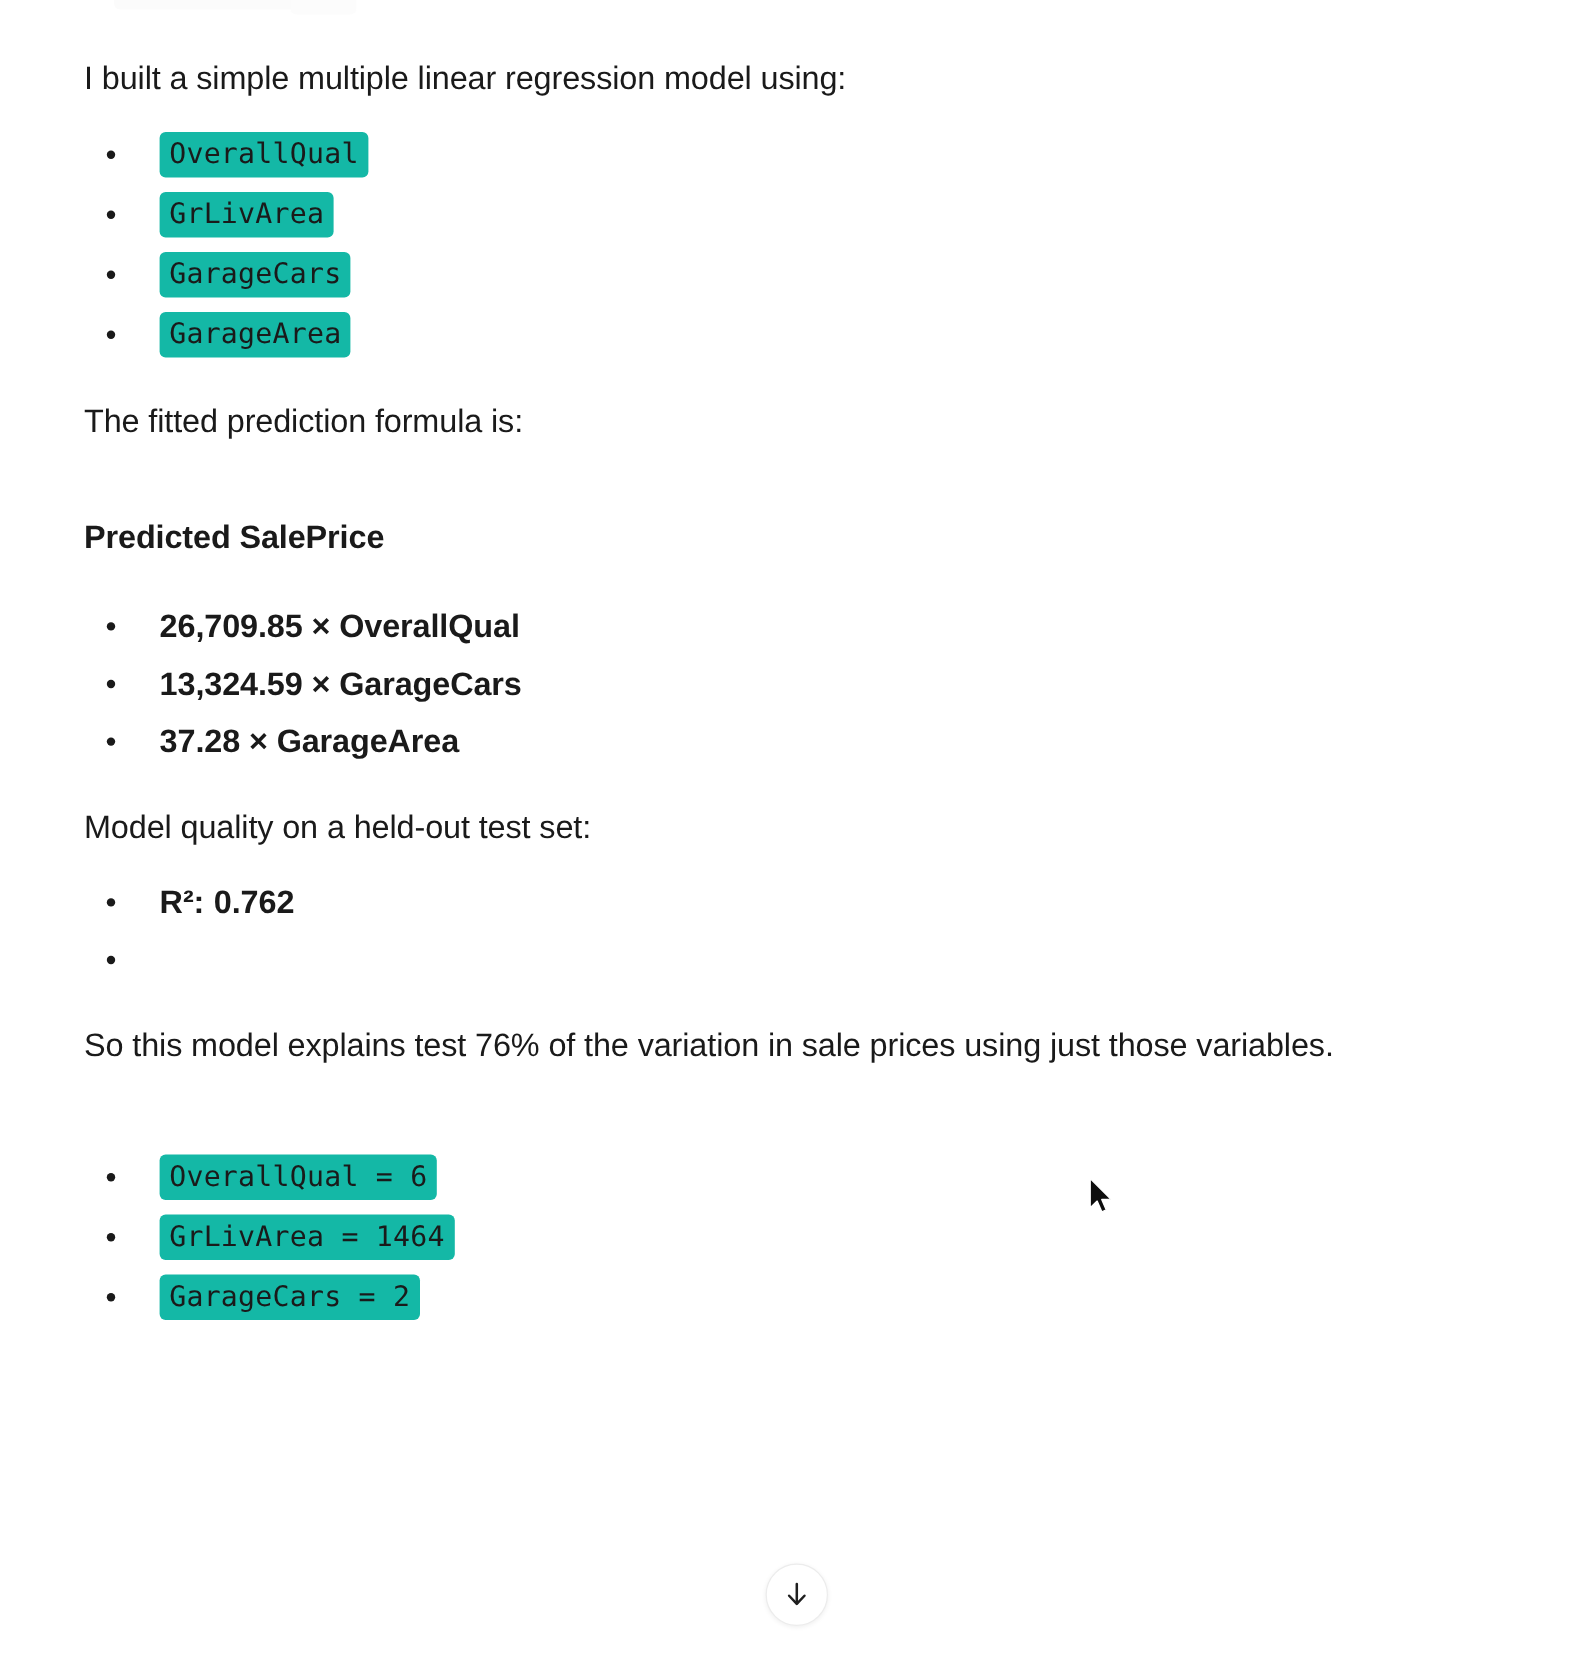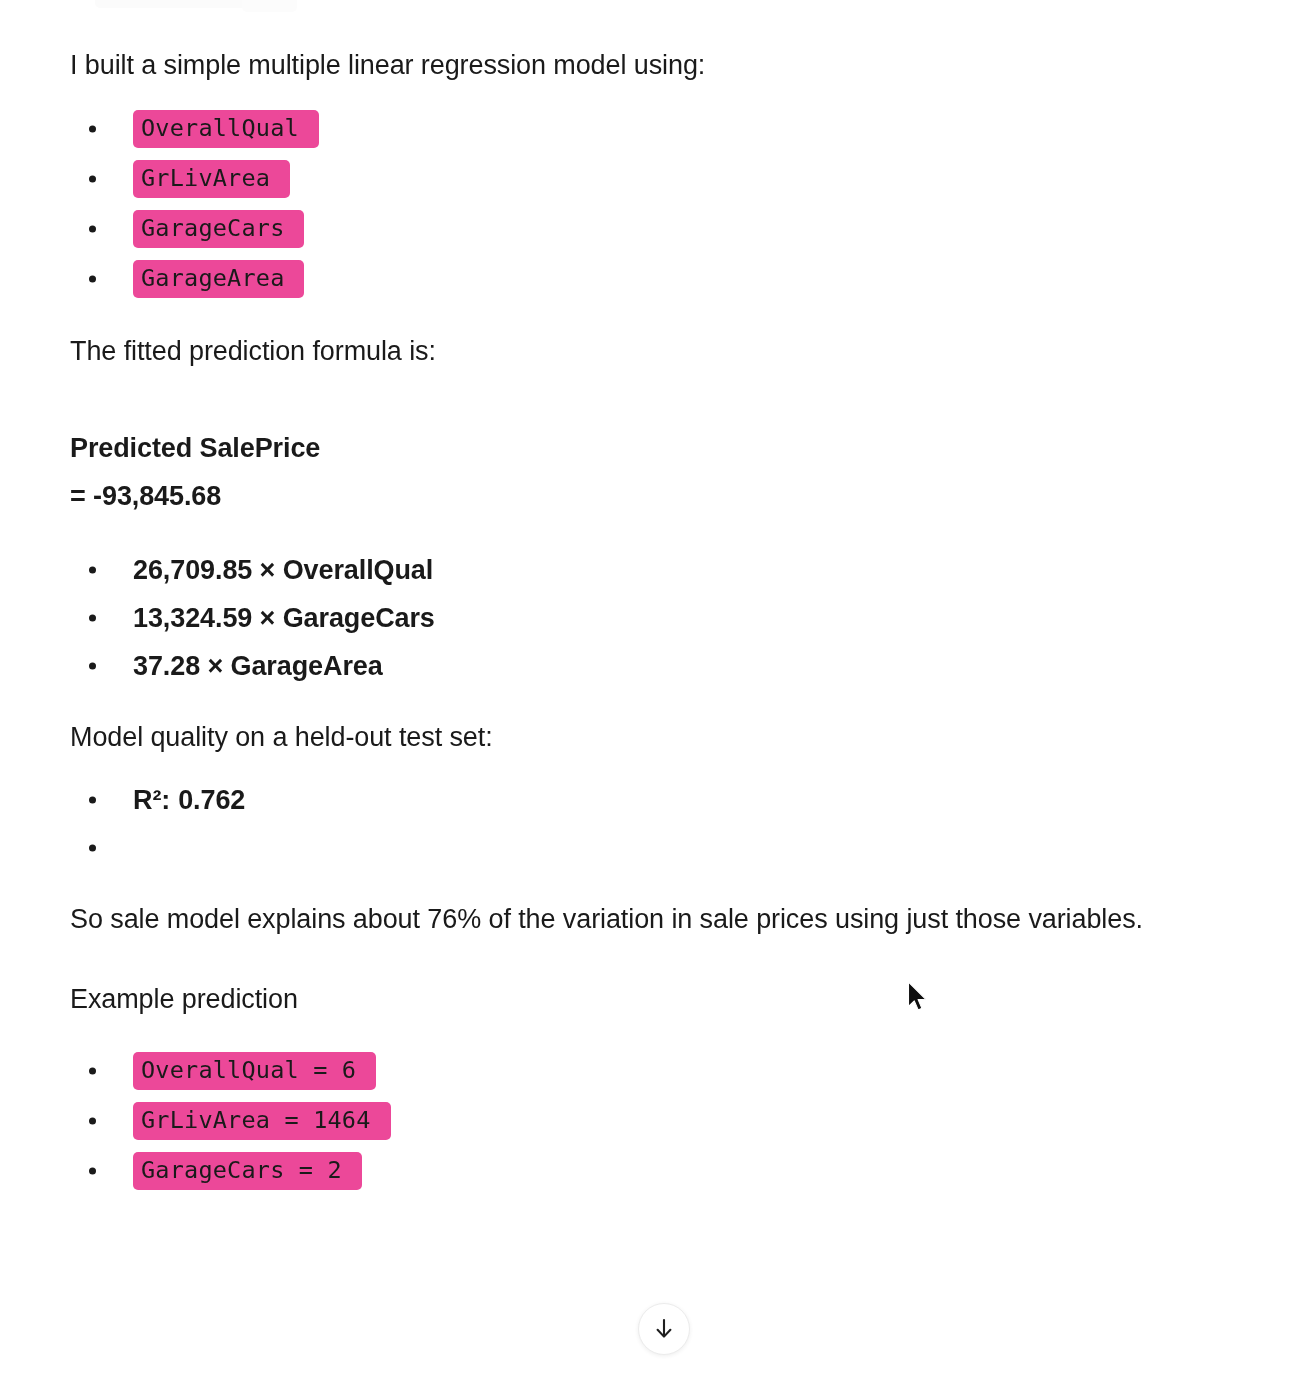--- a/index.html
+++ b/index.html
@@ -92,23 +92,23 @@
     background: #1a1a1a;
   }
 
   
   .code {
     display: inline-block;
     font-family: "DejaVu Sans Mono", "Liberation Mono", monospace;
     font-size: 23.5px;
     line-height: 30px;
     letter-spacing: 0.2px;
-    background: #ec4899;
+    background: #14b8a6;
     color: #1a1a1a;
-    padding: 3px 20px 5px 8px;
+    padding: 3px 8px 5px 8px;
     border-radius: 5px;
     white-space: pre;
   }
 
   ul.code-list > li { min-height: 50px; }
 
   
   ul.coef-list > li {
     min-height: 48px;
     font-size: 27px;
@@ -200,21 +200,20 @@
       </li>
     </ul>
 
     <div class="gap-md"></div>
 
     <p class="para">The fitted prediction formula is:</p>
 
     <div class="gap-xl"></div>
 
     <p class="formula-head">Predicted SalePrice</p>
-    <p class="formula-head">= -93,845.68</p>
 
     <div class="gap-md"></div>
 
     <ul class="blist coef-list">
       <li>
         <span class="dot"></span>
         <span>26,709.85 × OverallQual</span>
       </li>
       <li>
         <span class="dot"></span>
@@ -238,26 +237,25 @@
         <span><span class="mlabel">R²:</span><span class="mval" style="margin-left:8px">0.762</span></span>
       </li>
       <li>
         <span class="dot"></span>
       </li>
     </ul>
 
     <div class="gap-md"></div>
 
     <p class="para" style="max-width:1085px">
-      <span>So sale model explains about </span><span class="bold">76% of the variation</span><span> in sale prices using just those variables.</span>
+      <span>So this model explains test </span><span class="bold">76% of the variation</span><span> in sale prices using just those variables.</span>
     </p>
 
     <div class="gap-lg"></div>
 
-    <p class="para">Example prediction</p>
 
     <div class="gap-md"></div>
 
     <ul class="blist code-list">
       <li>
         <span class="dot"></span>
         <span class="code">OverallQual = 6</span>
       </li>
       <li>
         <span class="dot"></span>

